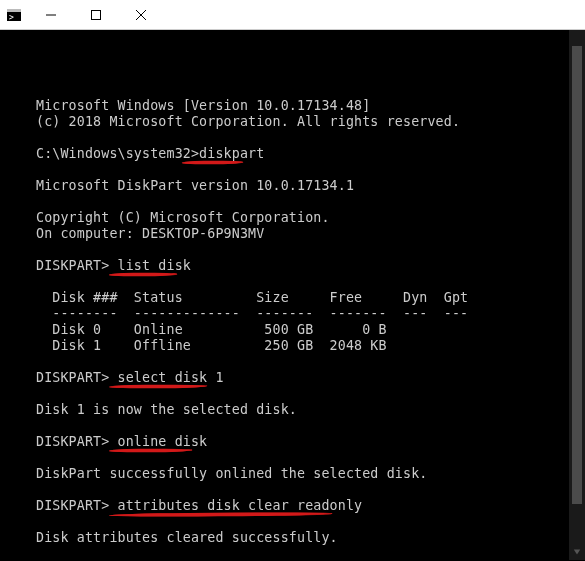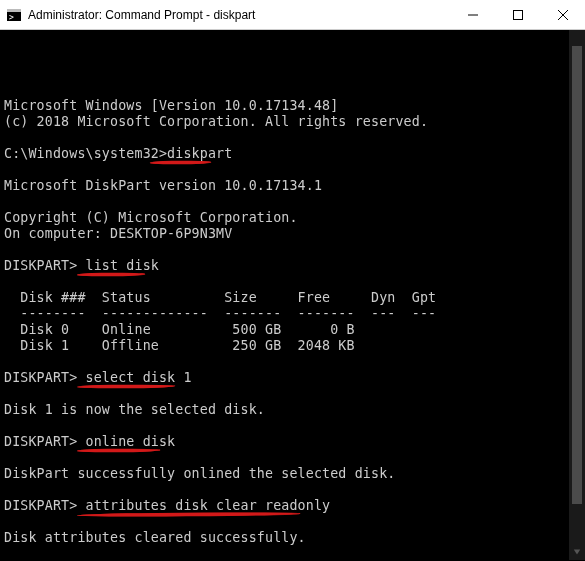--- a/index.html
+++ b/index.html
@@ -21,21 +21,21 @@
       cursor:pointer; flex:0 0 auto;
     }
     .winbtn svg { width:10px; height:10px; stroke:#000; stroke-width:1; fill:none; }
     
     .term {
       width:585px; height:531px; background:#000; color:#ccc;
       font-family:Consolas,"Lucida Console",monospace; font-size:13.3px;
       line-height:16px; letter-spacing:.15px; padding:4px 0 4px 4px;
       position:relative; white-space:pre;
     }
-    .line { position:relative; display:block; min-height:16px; }
+    .line { position:relative; display:block; min-height:16px;margin-left:32px; }
     .underline-red {
       position:absolute; height:3.2px; background:#d21919;
       border-radius:40% 60% 45% 55% / 60% 40% 55% 45%;
       transform:rotate(-.4deg);
       box-shadow:0 0 .5px .3px #d21919;
     }
     
     .vscroll {
       position:absolute; right:0; top:0; width:16px; height:calc(100% - 1px);
       background:#1a1a1a;
@@ -55,21 +55,20 @@
 <body>
 
 <div class="titlebar">
   <span class="icon">
     <svg viewBox="0 0 16 16">
       <rect x="1" y="2" width="14" height="12" fill="#000"></rect>
       <rect x="1" y="2" width="14" height="3" fill="#bbb"></rect>
       <text x="3" y="12.5" font-size="8" font-family="monospace" fill="#fff">&gt;_</text>
     </svg>
   </span>
-  <span class="title">Administrator: Command Prompt - diskpart</span>
   <div class="winbtn">
     <svg viewBox="0 0 10 10">
         <line x1="0" y1="5" x2="10" y2="5"></line>
       </svg>
   </div>
   <div class="winbtn">
     <svg viewBox="0 0 10 10">
         <rect x="0.5" y="0.5" width="9" height="9"></rect>
       </svg>
   </div>

